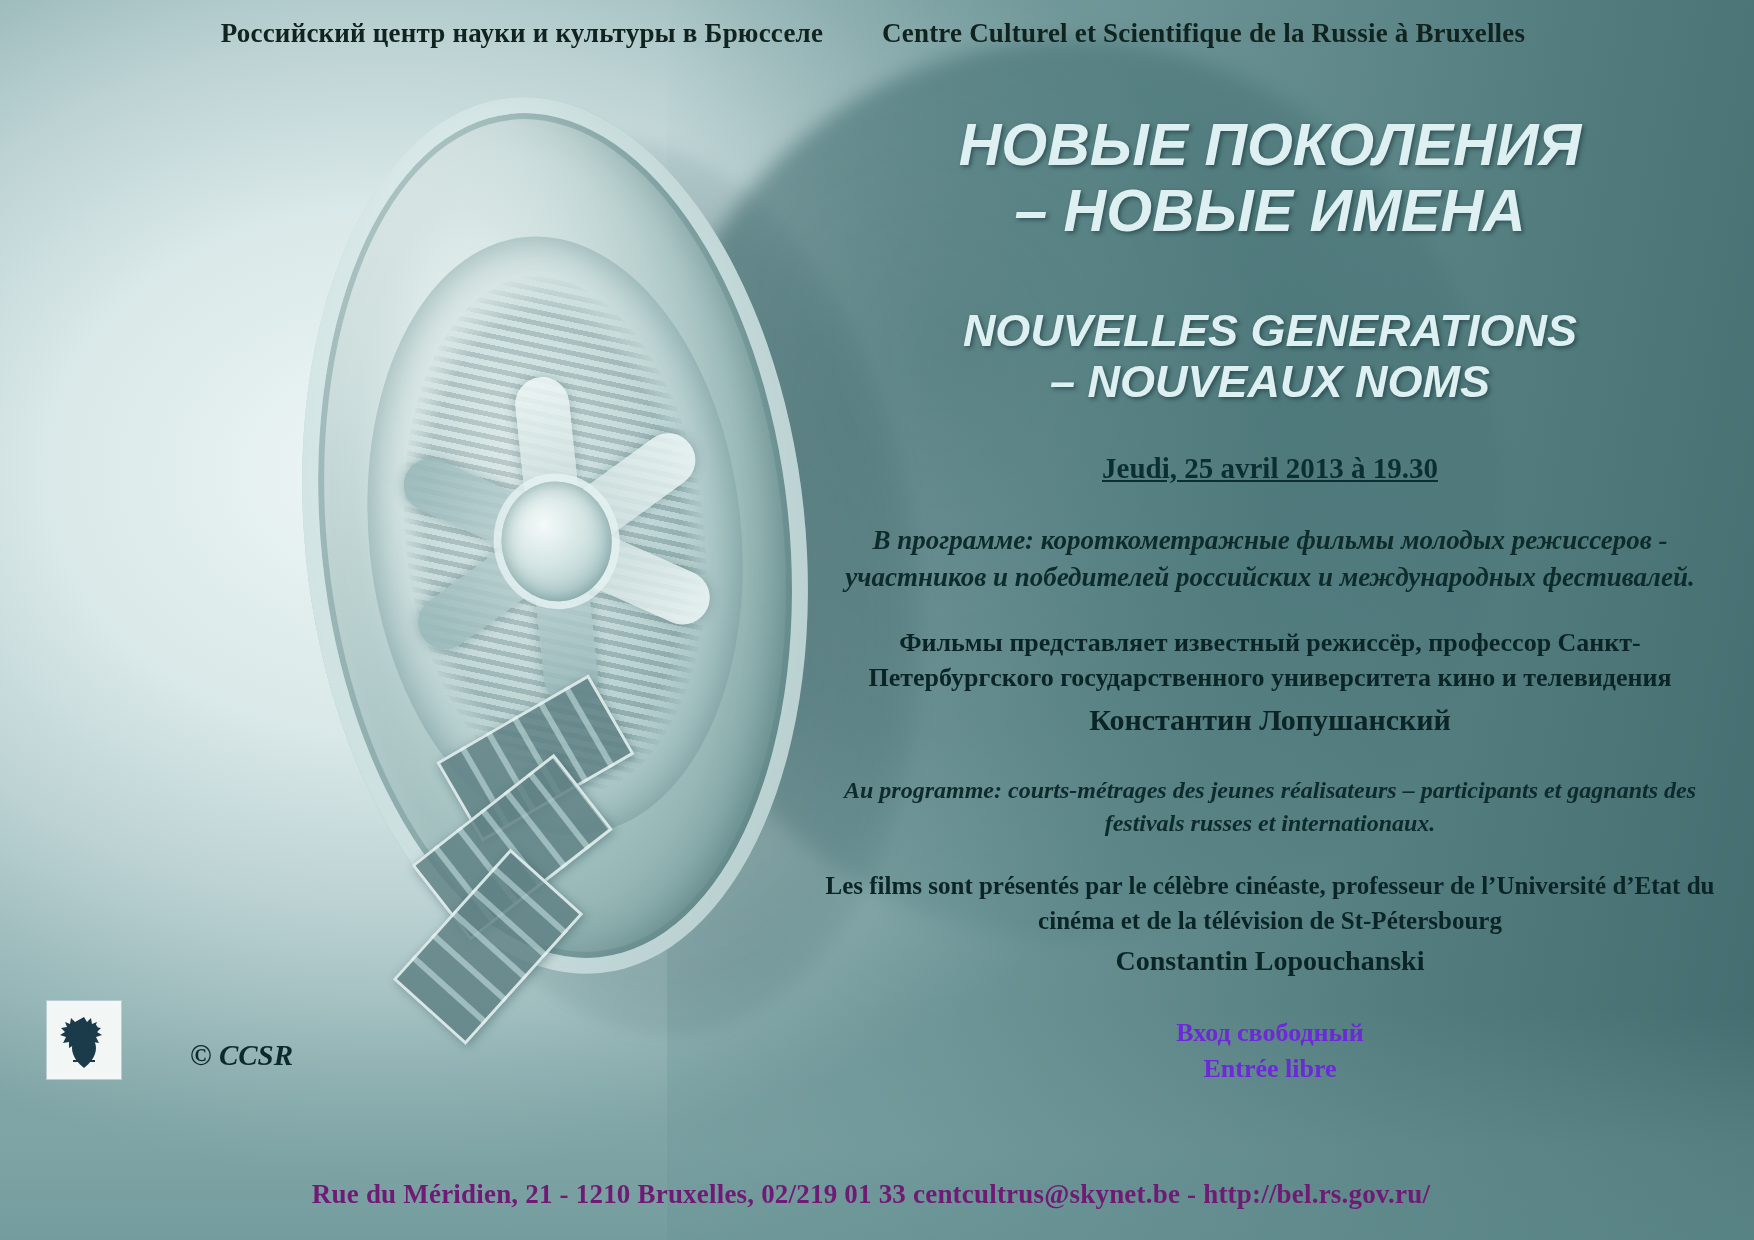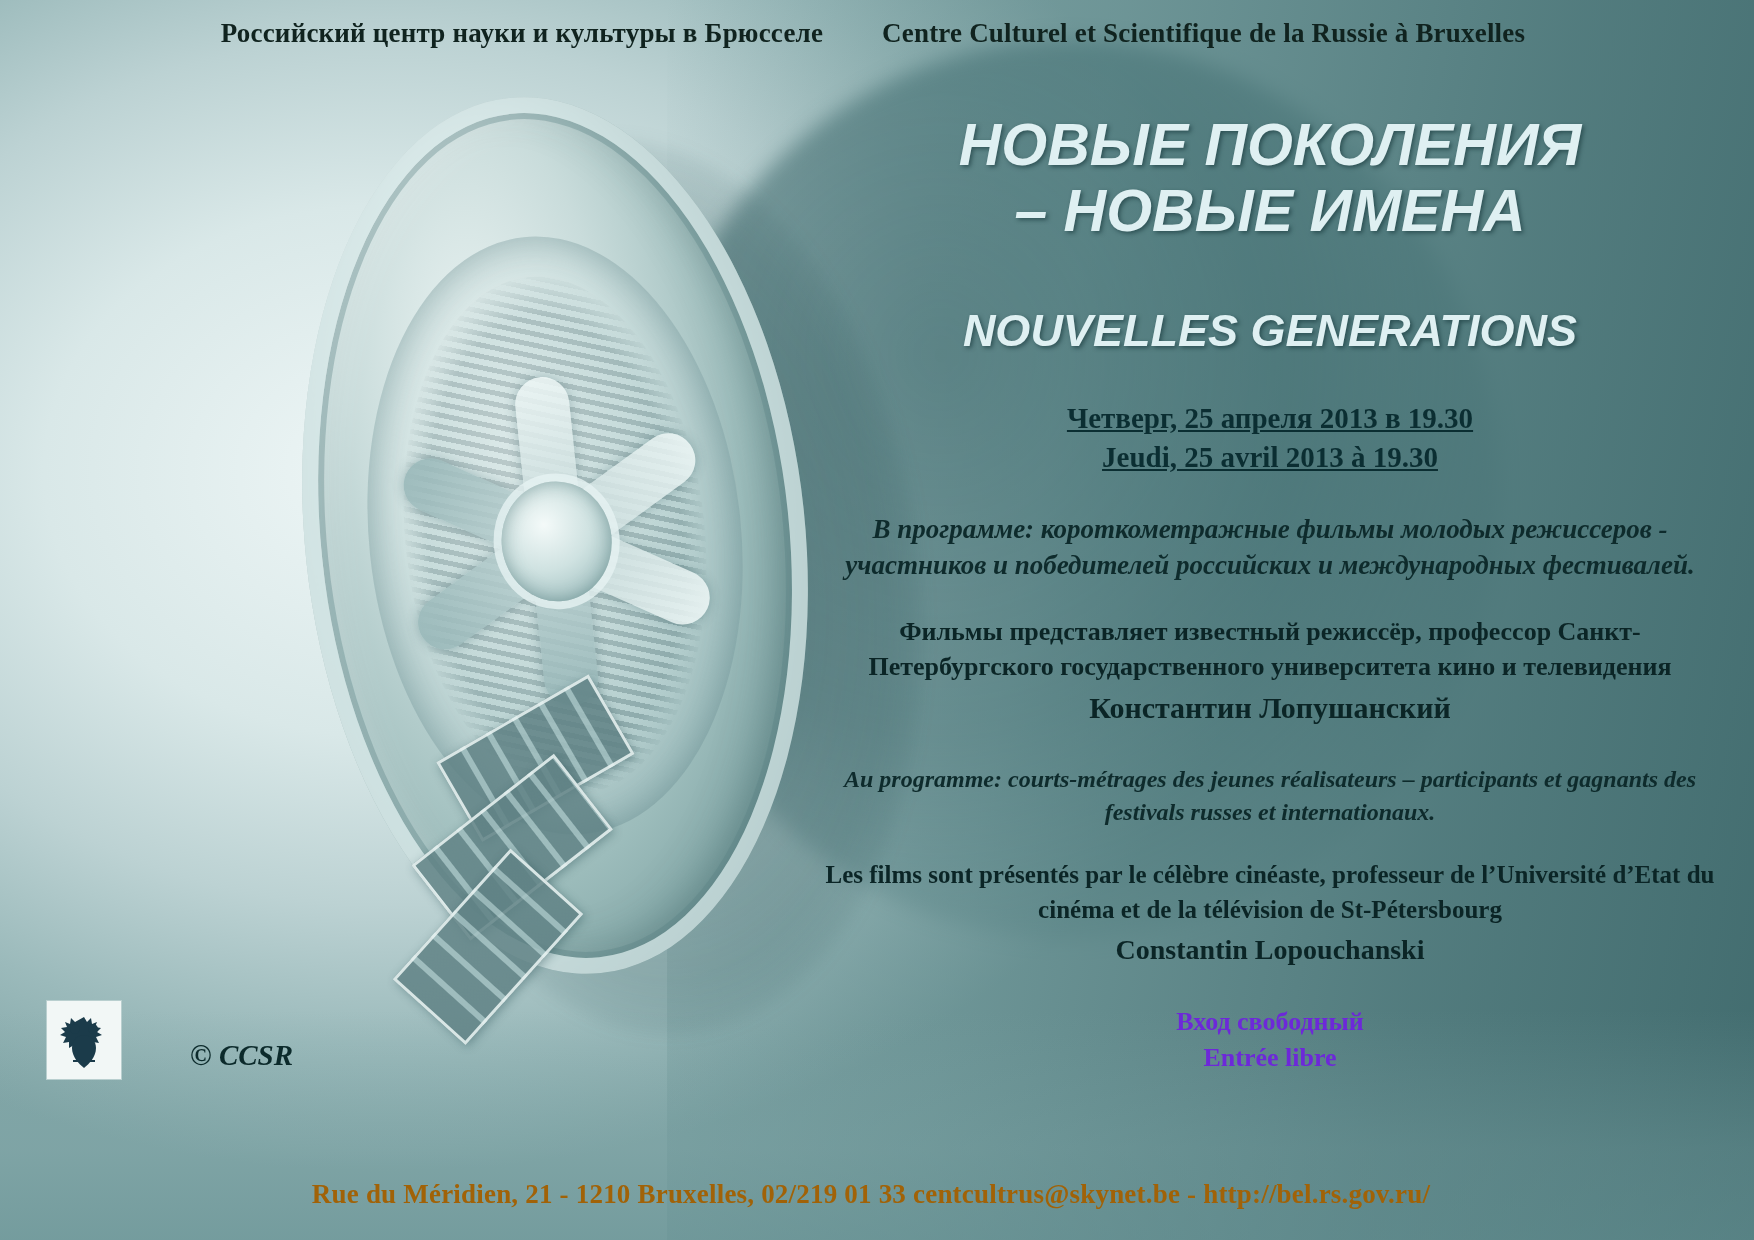--- a/index.html
+++ b/index.html
@@ -249,21 +249,21 @@
     margin-left: 48px;
   }
 
   
   .footer {
     position: absolute;
     left: 0; right: 12px; bottom: 30px;
     text-align: center;
     font-size: 27px;
     font-weight: bold;
-    color: #a16207;
+    color: #701a75;
     letter-spacing: .2px;
   }
 </style>
 </head>
 <body>
 
 <div id="poster">
 
   <div class="bg-base"></div>
   <div class="bg-dark-blob"></div>
@@ -296,24 +296,24 @@
 
   <div class="content">
 
     <div class="title-ru">
       <span>НОВЫЕ ПОКОЛЕНИЯ</span>
       <span class="l2">– НОВЫЕ ИМЕНА</span>
     </div>
 
     <div class="title-fr">
       <span>NOUVELLES GENERATIONS</span>
+      <span class="l2">– NOUVEAUX NOMS</span>
     </div>
 
     <div class="dates">
-      <span>Четверг, 25 апреля 2013 в 19.30</span>
       <span>Jeudi, 25 avril 2013 à 19.30</span>
     </div>
 
     <div class="prog-ru">В программе: короткометражные фильмы молодых режиссеров - участников и победителей российских и международных фестивалей.</div>
 
     <div class="presenter-ru">
       <span>Фильмы представляет известный режиссёр, профессор Санкт-Петербургского государственного университета кино и телевидения</span>
       <span class="name">Константин Лопушанский</span>
     </div>
 

